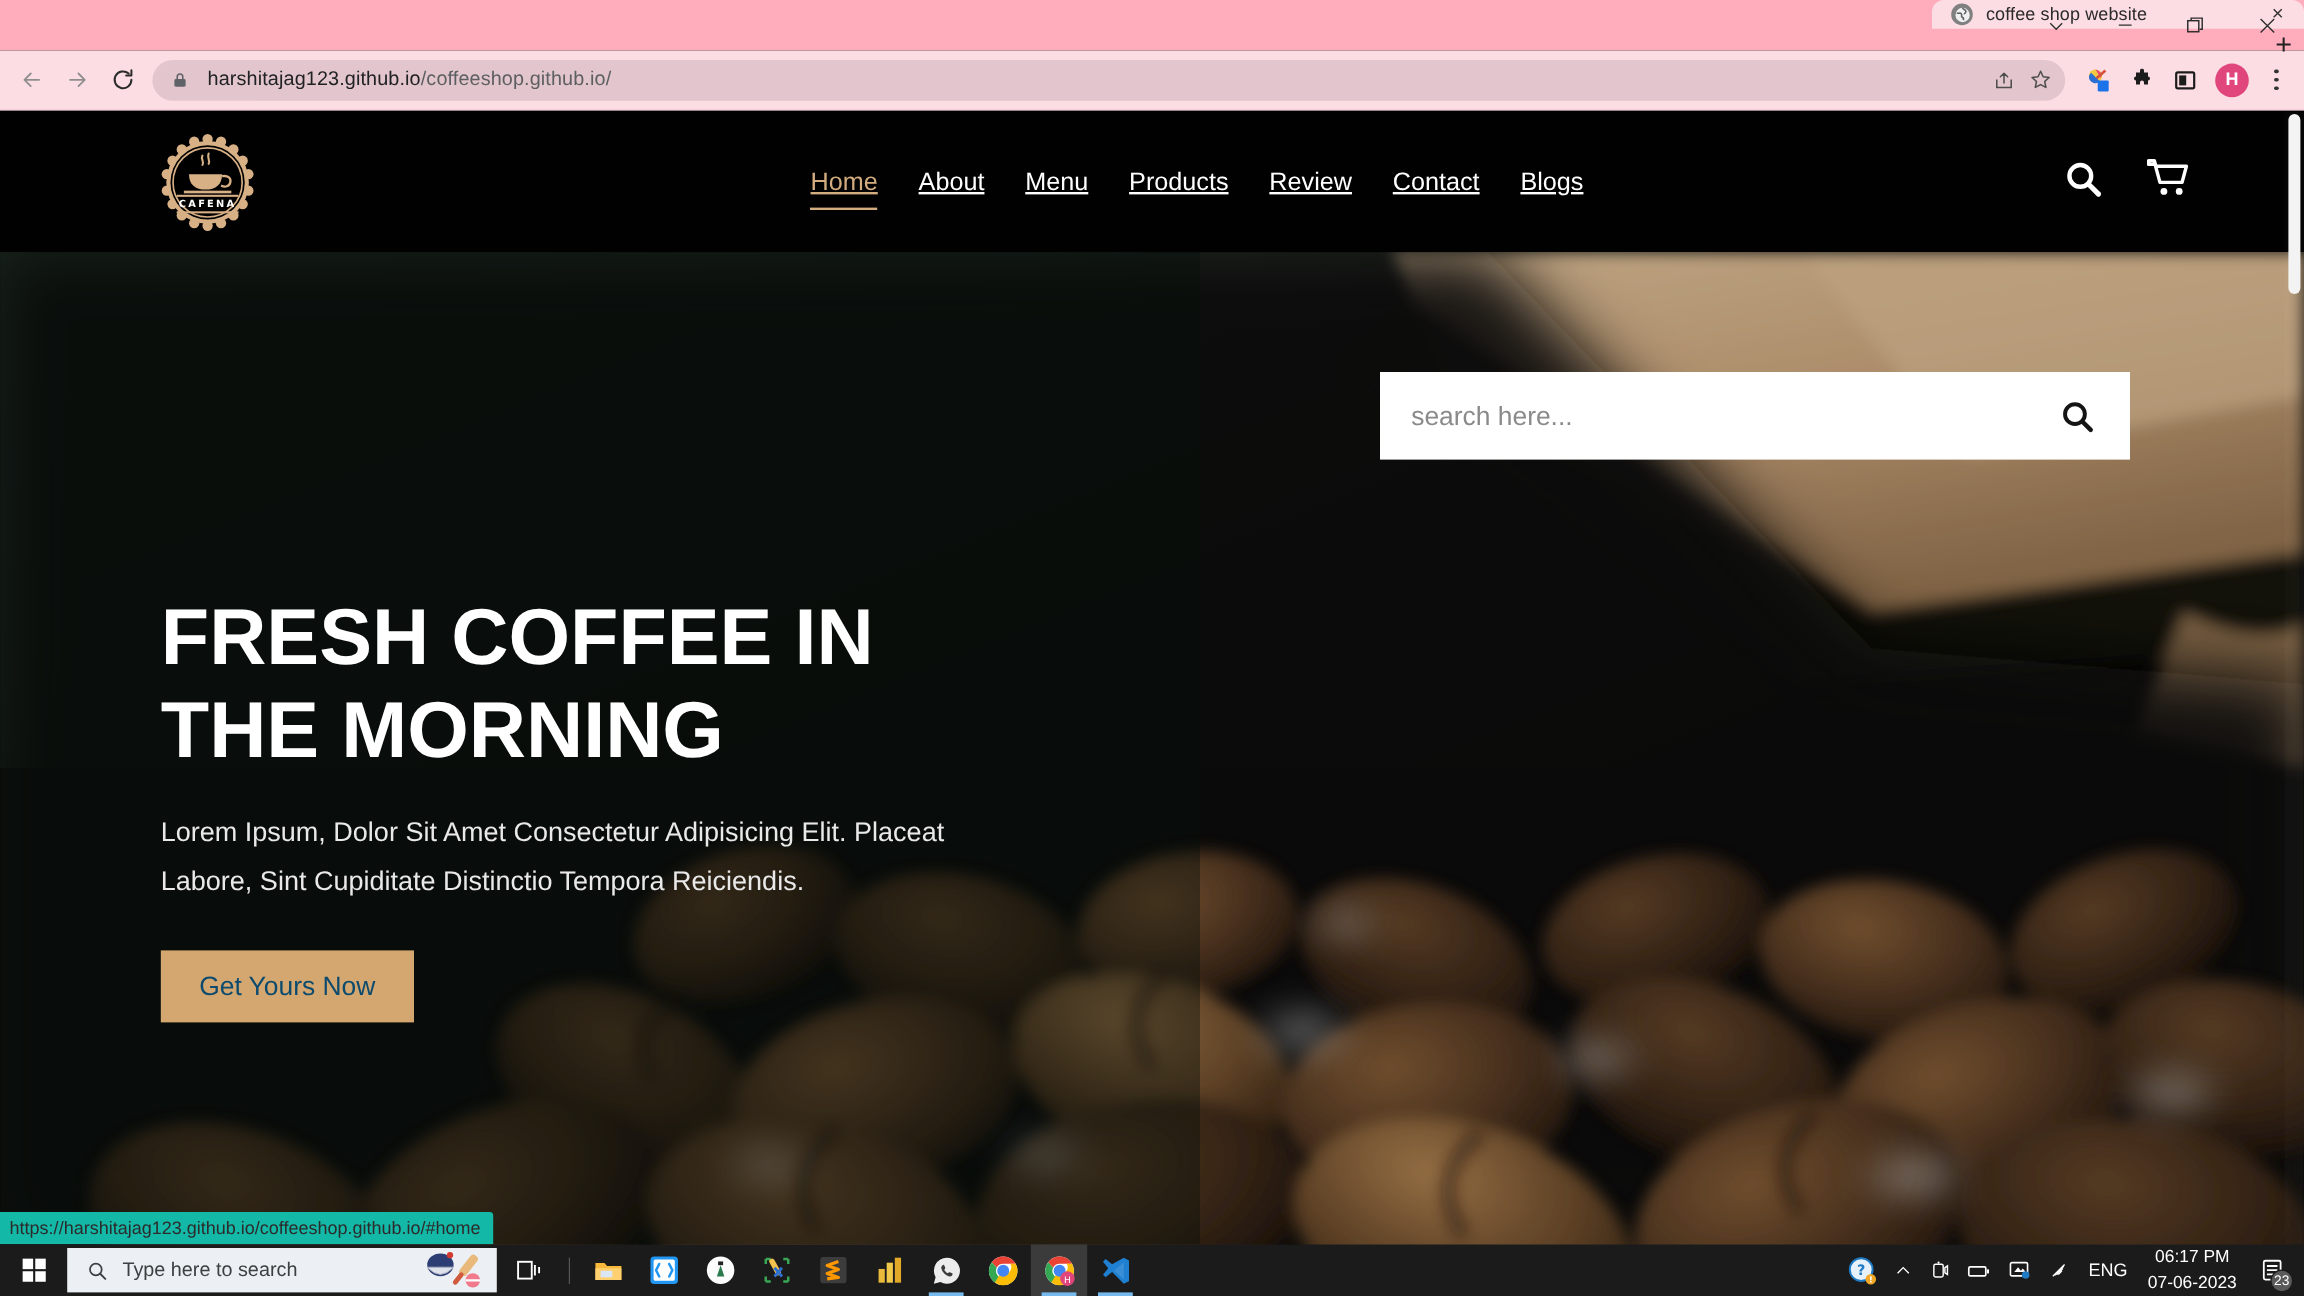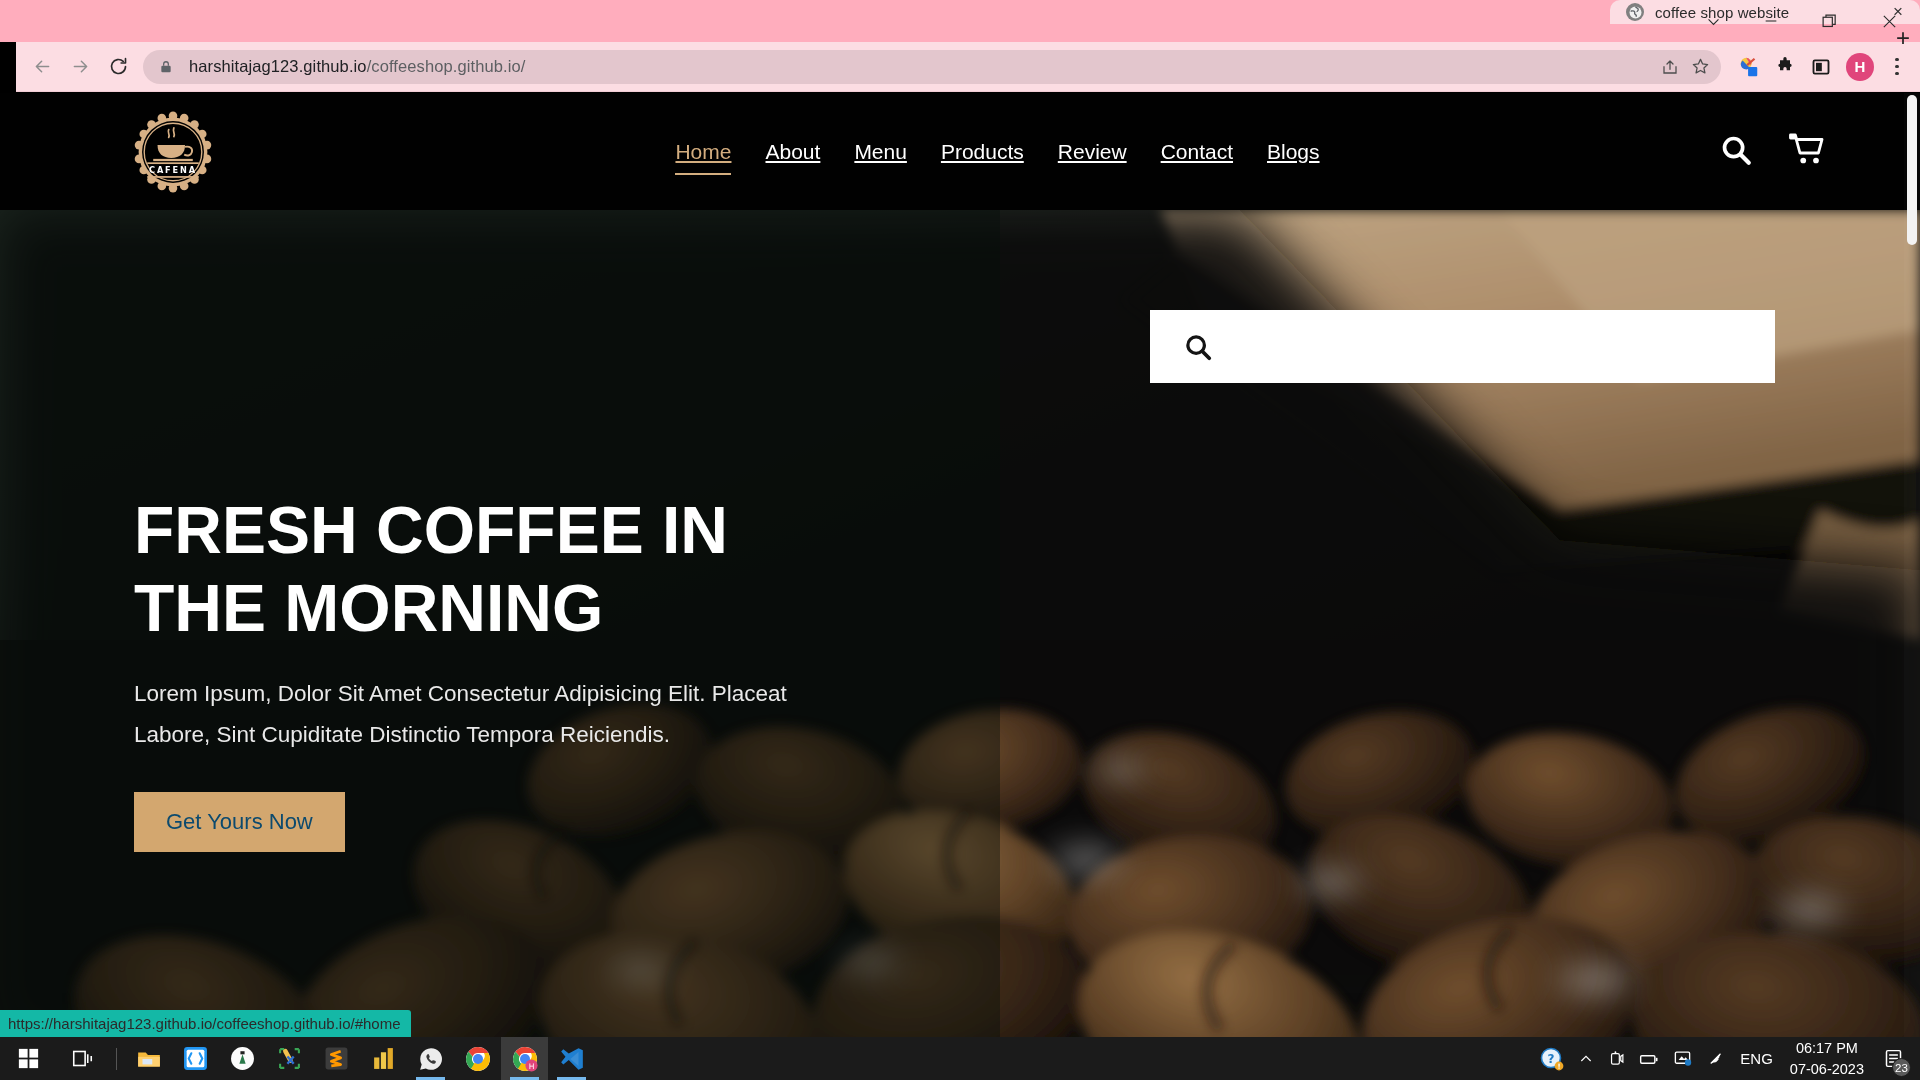--- a/index.html
+++ b/index.html
@@ -69,21 +69,20 @@
   .wc-close { width: 62px; }
 
   .toolbar {
     height: 50px;
     background: #fcdde3;
     display: flex;
     align-items: center;
     padding: 0 8px;
     gap: 2px;
     border-bottom: 1px solid #f2cdd5;
-    margin-left: 16px;
   }
   .tb-btn {
     width: 36px; height: 36px; border-radius: 50%;
     display: flex; align-items: center; justify-content: center;
     flex: 0 0 auto;
   }
   .omnibox {
     flex: 1 1 auto;
     height: 34px;
     background: #e3c6cd;
@@ -585,20 +584,21 @@
           <ellipse cx="640" cy="760" rx="40" ry="20" fill="url(#glow)"></ellipse>
           <ellipse cx="1456" cy="910" rx="46" ry="22" fill="url(#glow)"></ellipse>
           <ellipse cx="1120" cy="560" rx="34" ry="16" fill="url(#glow)"></ellipse>
         </g>
 
         <rect width="1000" height="827" fill="#07130d" opacity="0.42"></rect>
         <rect width="1920" height="827" fill="#000" opacity="0.18"></rect>
       </svg>
 
       <form class="searchbar">
+        <input type="text" placeholder="search here..." style="">
         <span class="search-submit">
           <svg width="30" height="30" viewBox="0 0 24 24">
             <circle cx="10.5" cy="10.5" r="6.6" stroke="#141414" stroke-width="2.6" fill="none"></circle>
             <path d="M15.4 15.4L21 21" stroke="#141414" stroke-width="3" stroke-linecap="round"></path>
           </svg>
         </span>
       </form>
 
       <div class="hero-content">
         <h1 class="hero-title">
@@ -695,20 +695,40 @@
   <div class="taskbar">
     <div class="start-btn">
       <svg width="21" height="21" viewBox="0 0 24 24" fill="#fff">
         <rect x="1" y="1" width="10" height="10"></rect>
           <rect x="13" y="1" width="10" height="10"></rect>
         <rect x="1" y="13" width="10" height="10"></rect>
           <rect x="13" y="13" width="10" height="10"></rect>
       </svg>
     </div>
 
+    <div class="tb-search">
+      <svg width="18" height="18" viewBox="0 0 24 24">
+        <circle cx="10.5" cy="10.5" r="6.5" stroke="#3c4043" stroke-width="1.9" fill="none"></circle>
+        <path d="M15.3 15.3L21 21" stroke="#3c4043" stroke-width="2.1" stroke-linecap="round"></path>
+      </svg>
+      <span class="txt">Type here to search</span>
+      <span class="cricket">
+        <svg width="58" height="34" viewBox="0 0 58 34">
+          <ellipse cx="19" cy="12" rx="11" ry="9.5" fill="#2c3e73"></ellipse>
+          <path d="M8 14q11 12 22 0z" fill="#ffffff" opacity="0.85" stroke="#b9c0cf" stroke-width="0.8"></path>
+          <circle cx="27" cy="4" r="2.6" fill="#d43b2f"></circle>
+          <g transform="rotate(38 40 18)">
+            <rect x="35" y="2" width="7" height="20" rx="3" fill="#e8b97a"></rect>
+            <rect x="36.5" y="20" width="4" height="12" rx="2" fill="#d05a3e"></rect>
+          </g>
+          <circle cx="46" cy="25" r="6" fill="#f07a8c"></circle>
+          <path d="M40 25h12" stroke="#ffffff" stroke-width="1.8"></path>
+        </svg>
+      </span>
+    </div>
 
     <div class="taskview">
       <svg width="21" height="21" viewBox="0 0 24 24">
         <rect x="2" y="4" width="13" height="16" stroke="#fff" stroke-width="1.8" fill="none"></rect>
         <path d="M18 7v10M22 9v6" stroke="#fff" stroke-width="1.8"></path>
       </svg>
     </div>
     <div class="tb-sep"></div>
 
     <div class="tb-apps">

